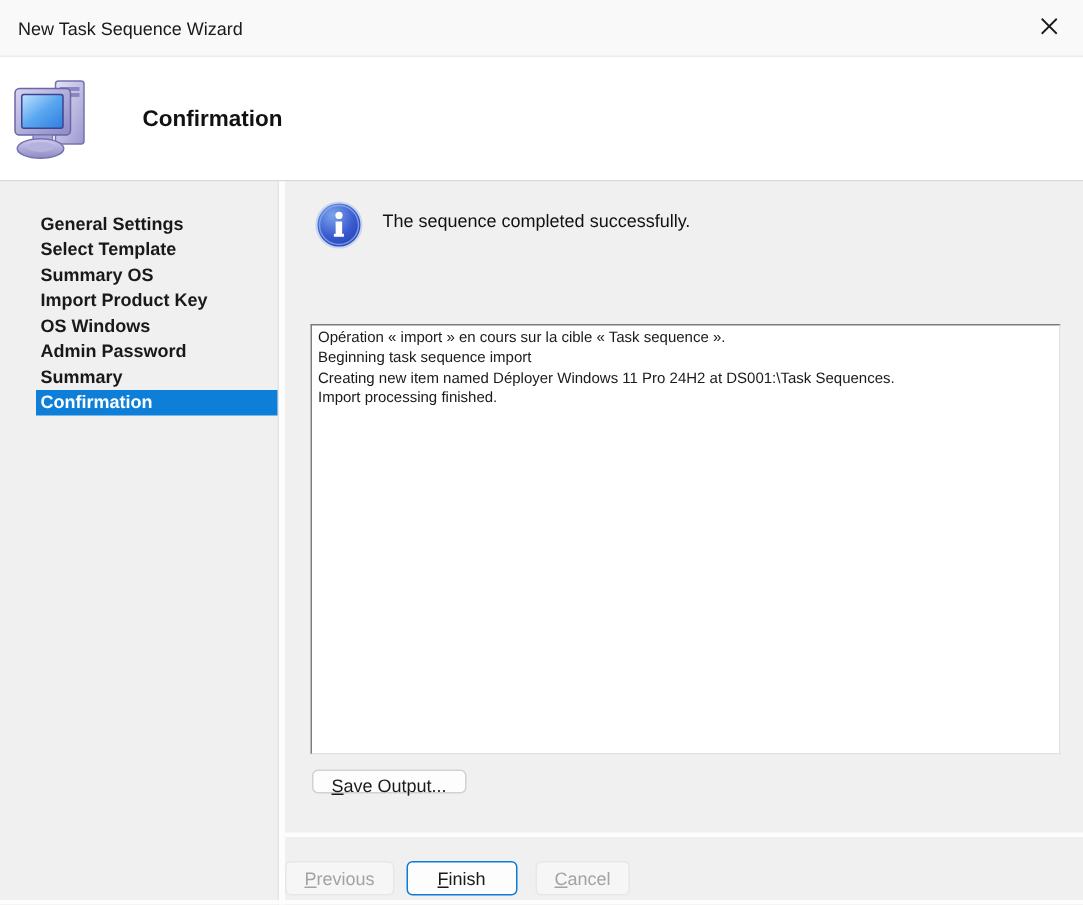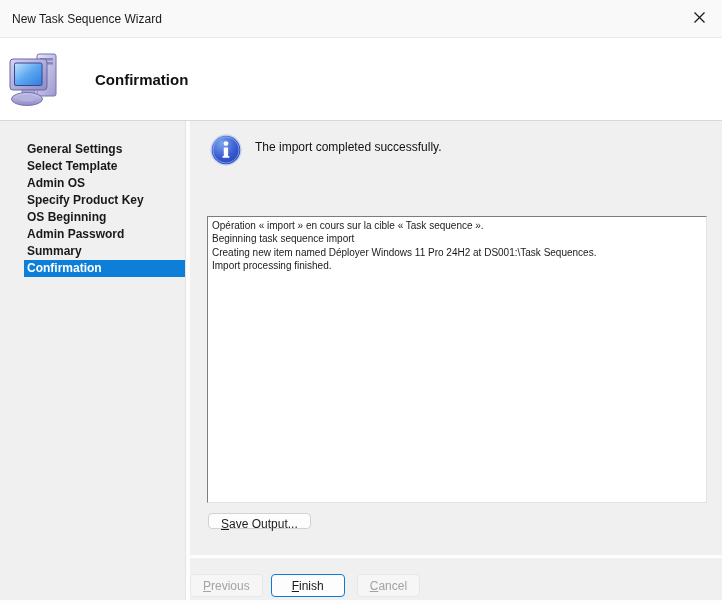--- a/index.html
+++ b/index.html
@@ -137,29 +137,29 @@
 
         <div class="step">
           <span>General Settings</span>
         </div>
 
         <div class="step">
           <span>Select Template</span>
         </div>
 
         <div class="step">
-          <span>Admin OS</span>
-        </div>
-
-        <div class="step">
-          <span>Specify Product Key</span>
-        </div>
-
-        <div class="step">
-          <span>OS Beginning</span>
+          <span>Summary OS</span>
+        </div>
+
+        <div class="step">
+          <span>Import Product Key</span>
+        </div>
+
+        <div class="step">
+          <span>OS Windows</span>
         </div>
 
         <div class="step">
           <span>Admin Password</span>
         </div>
 
         <div class="step">
           <span>Summary</span>
         </div>
 
@@ -183,21 +183,21 @@
                 <stop offset="1" stop-color="#1e3cb2"></stop>
               </radialGradient>
             </defs>
             <circle cx="16" cy="16" r="15" fill="url(#ig)" stroke="#c9d4ef" stroke-width="1.4"></circle>
             <circle cx="16" cy="16" r="13" fill="none" stroke="#8fb0e8" stroke-width="1" opacity="0.75"></circle>
             <circle cx="16" cy="9.6" r="2.4" fill="#ffffff"></circle>
             <path d="M13.7 13.6 h4.4 v8.3 h1.2 v1.9 h-6.7 v-1.9 h1.2 z" fill="#ffffff"></path>
           </svg>
         </span>
 
-        <div class="status-msg">The import completed successfully.</div>
+        <div class="status-msg">The sequence completed successfully.</div>
 
         <div class="logbox">Opération « import » en cours sur la cible « Task sequence ».
 Beginning task sequence import
 Creating new item named Déployer Windows 11 Pro 24H2 at DS001:\Task Sequences.
 Import processing finished.</div>
 
         <button class="btn save-btn">
           <span><u>S</u>ave Output...</span>
         </button>
 

